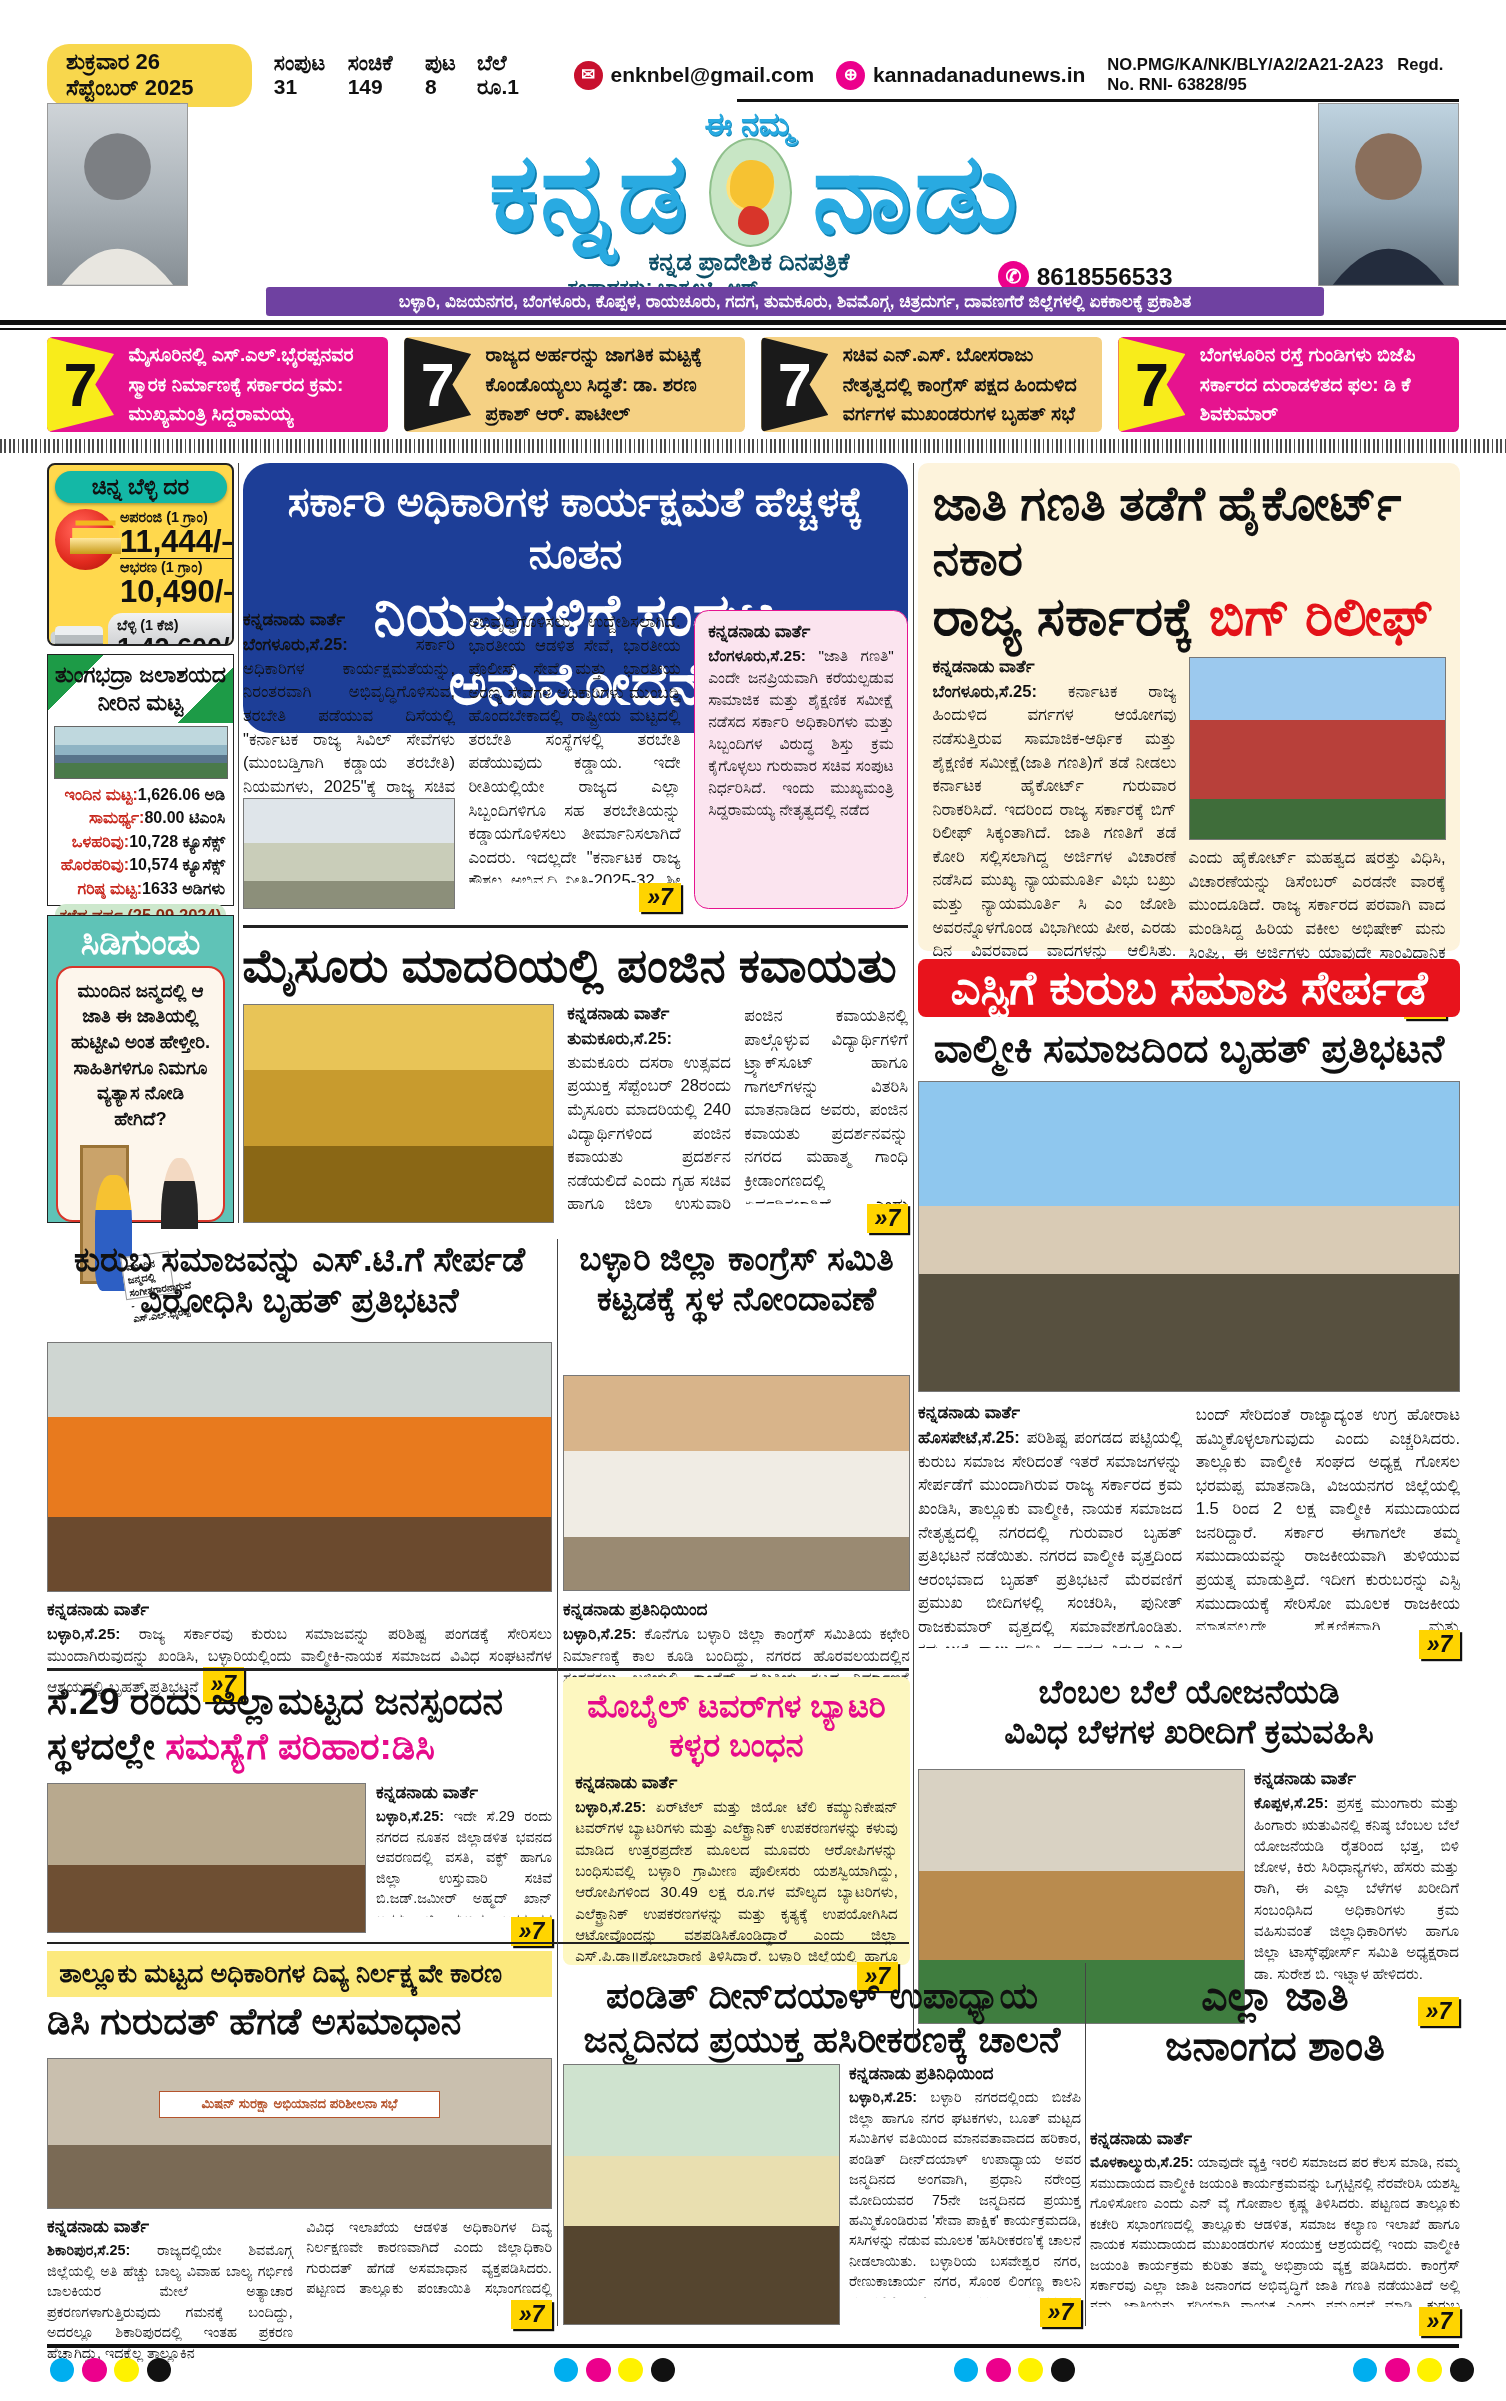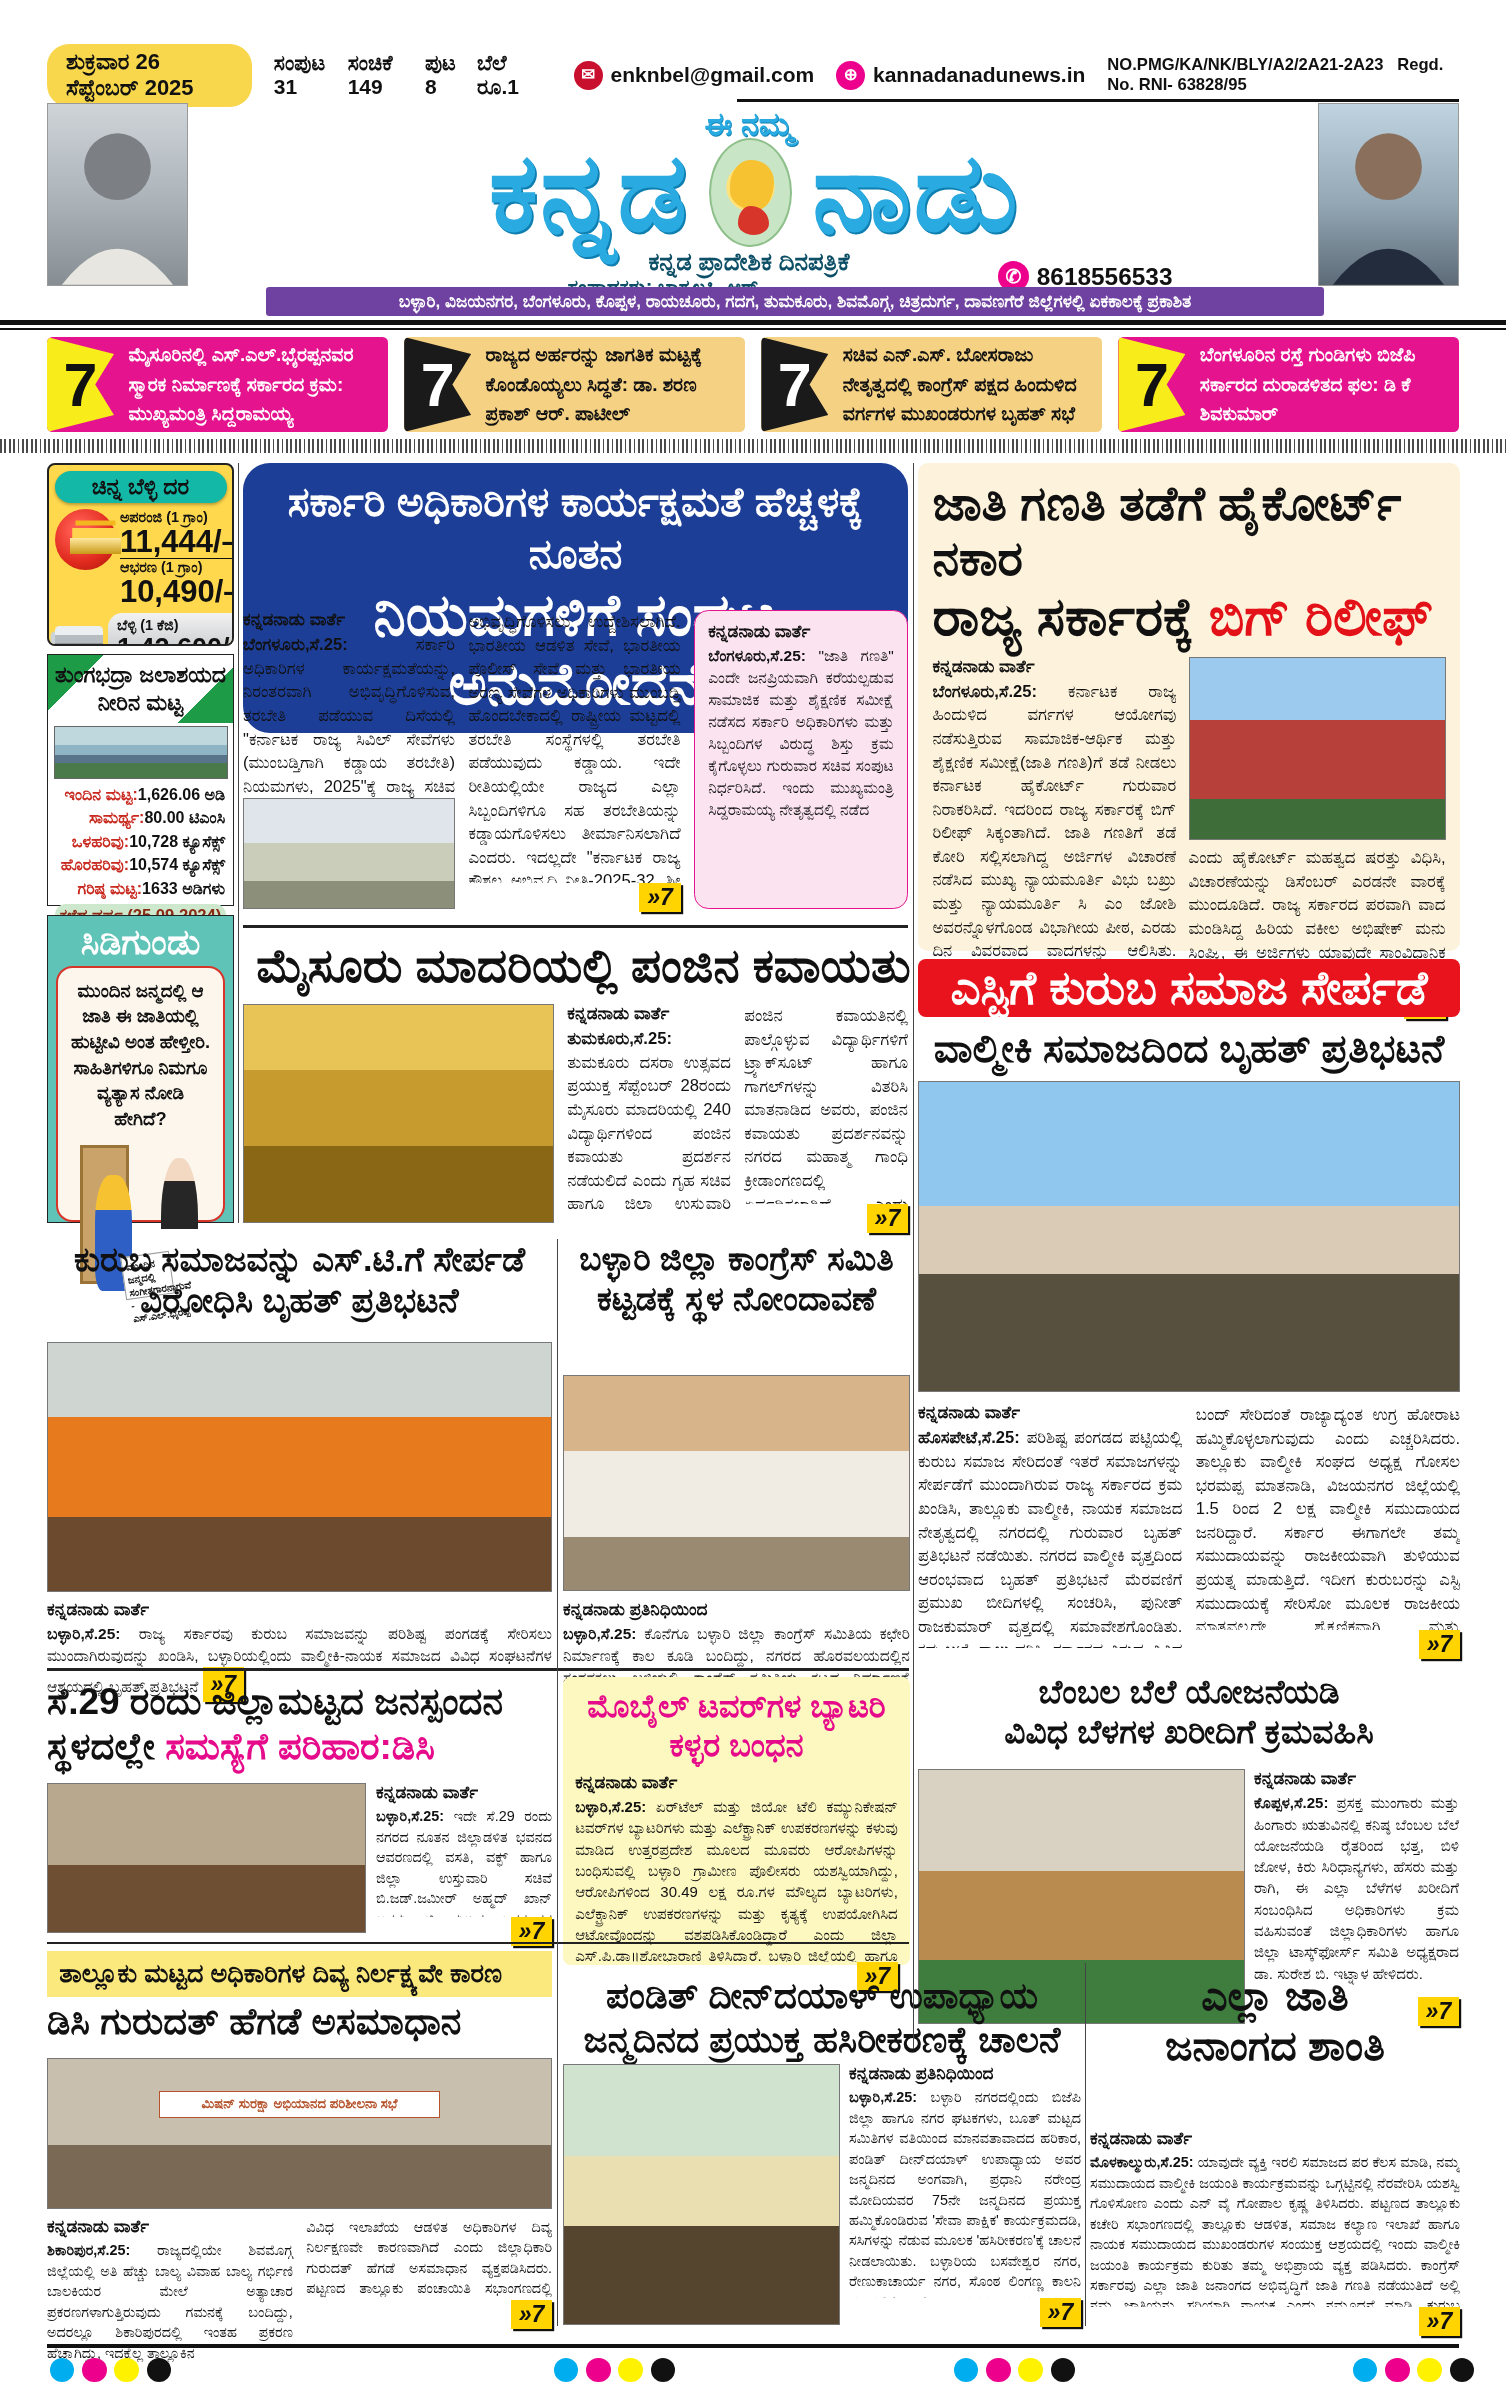--- a/index.html
+++ b/index.html
@@ -314,21 +314,21 @@
       </div>
       <div style="flex:1;">
         <div class="photo" style="height:183px;background:linear-gradient(180deg,#9cc9ee 0 34%,#b8403a 34% 78%,#3f6d3a 78% 100%);"></div>
         <p class="body-text just" style="height:144px;overflow:hidden;margin-top:6.7px;"><span>ಎಂದು ಹೈಕೋರ್ಟ್ ಮಹತ್ವದ ಷರತ್ತು ವಿಧಿಸಿ, ವಿಚಾರಣೆಯನ್ನು ಡಿಸೆಂಬರ್ ಎರಡನೇ ವಾರಕ್ಕೆ ಮುಂದೂಡಿದೆ. ರಾಜ್ಯ ಸರ್ಕಾರದ ಪರವಾಗಿ ವಾದ ಮಂಡಿಸಿದ್ದ ಹಿರಿಯ ವಕೀಲ ಅಭಿಷೇಕ್ ಮನು ಸಿಂಘ್ವಿ, ಈ ಅರ್ಜಿಗಳು ಯಾವುದೇ ಸಾಂವಿಧಾನಿಕ ನಿಬಂಧನೆಗಳನ್ನು ಅಥವಾ ಕರ್ನಾಟಕ ರಾಜ್ಯ ಹಿಂದುಳಿದ ವರ್ಗಗಳ ಆಯೋಗ ಕಾಯ್ದೆ, 1995ರ ನಿರ್ದಿಷ್ಟ ವಿಭಾಗಗಳನ್ನು ಗುರಿಯಾಗಿಸಿಕೊಂಡಿಲ್ಲ. ಆದರೆ ವಾಸ್ತವವಾಗಿ ಸರ್ಕಾರ ಅಧಿಕಾರ ಚಲಾಯಿಸುವುದನ್ನು ತಡೆಯಲು ಪ್ರಯತ್ನಿಸುತ್ತಿವೆ ಎಂದು ಹೇಳಿದರು. ಅರ್ಜಿದಾರರು ಎತ್ತಿರುವ ಆಕ್ಷೇಪಣೆಗಳು, ಸಮೀಕ್ಷೆಯು "ಅವೈಜ್ಞಾನಿಕ" ಎಂಬ ಸಾ</span></p>
         <div style="text-align:right;"><span class="cont">»7</span></div>
       </div>
     </div>
   </div>
 
   <div class="abs hrule" style="left:243px;top:925px;width:665px;"></div>
-  <div class="abs headline-lg center" style="left:251px;top:937px;width:665px;font-size:47px;">ಮೈಸೂರು ಮಾದರಿಯಲ್ಲಿ ಪಂಜಿನ ಕವಾಯತು</div>
+  <div class="abs headline-lg center" style="left:237px;top:937px;width:665px;font-size:47px;">ಮೈಸೂರು ಮಾದರಿಯಲ್ಲಿ ಪಂಜಿನ ಕವಾಯತು</div>
   <div class="abs" style="left:243px;top:1004px;width:665px;height:219px;display:flex;gap:13.3px;">
     <div class="photo" style="width:311px;flex-shrink:0;background:linear-gradient(180deg,#e8c457 0 30%,#c89b2e 30% 65%,#8a6715 65% 100%);"></div>
     <div style="flex:1;">
       <div class="byline">ಕನ್ನಡನಾಡು ವಾರ್ತೆ</div>
       <p class="body-text just" style="height:183px;overflow:hidden;"><b class="dateline">ತುಮಕೂರು,ಸೆ.25:</b> <span>ತುಮಕೂರು ದಸರಾ ಉತ್ಸವದ ಪ್ರಯುಕ್ತ ಸೆಪ್ಟೆಂಬರ್ 28ರಂದು ಮೈಸೂರು ಮಾದರಿಯಲ್ಲಿ 240 ವಿದ್ಯಾರ್ಥಿಗಳಿಂದ ಪಂಜಿನ ಕವಾಯತು ಪ್ರದರ್ಶನ ನಡೆಯಲಿದೆ ಎಂದು ಗೃಹ ಸಚಿವ ಹಾಗೂ ಜಿಲ್ಲಾ ಉಸ್ತುವಾರಿ ಸಚಿವ ಡಾ.</span></p>
     </div>
     <div style="flex:1;">
       <p class="body-text just" style="height:200px;overflow:hidden;"><span>ಪಂಜಿನ ಕವಾಯತಿನಲ್ಲಿ ಪಾಲ್ಗೊಳ್ಳುವ ವಿದ್ಯಾರ್ಥಿಗಳಿಗೆ ಟ್ರ್ಯಾಕ್‌ಸೂಟ್ ಹಾಗೂ ಗಾಗಲ್‌ಗಳನ್ನು ವಿತರಿಸಿ ಮಾತನಾಡಿದ ಅವರು, ಪಂಜಿನ ಕವಾಯತು ಪ್ರದರ್ಶನವನ್ನು ನಗರದ ಮಹಾತ್ಮ ಗಾಂಧಿ ಕ್ರೀಡಾಂಗಣದಲ್ಲಿ ಏರ್ಪಡಿಸಲಾಗಿದೆ ಎಂದು ಹೇಳಿದರು.</span></p>
       <div style="text-align:right;"><span class="cont">»7</span></div>
     </div>

